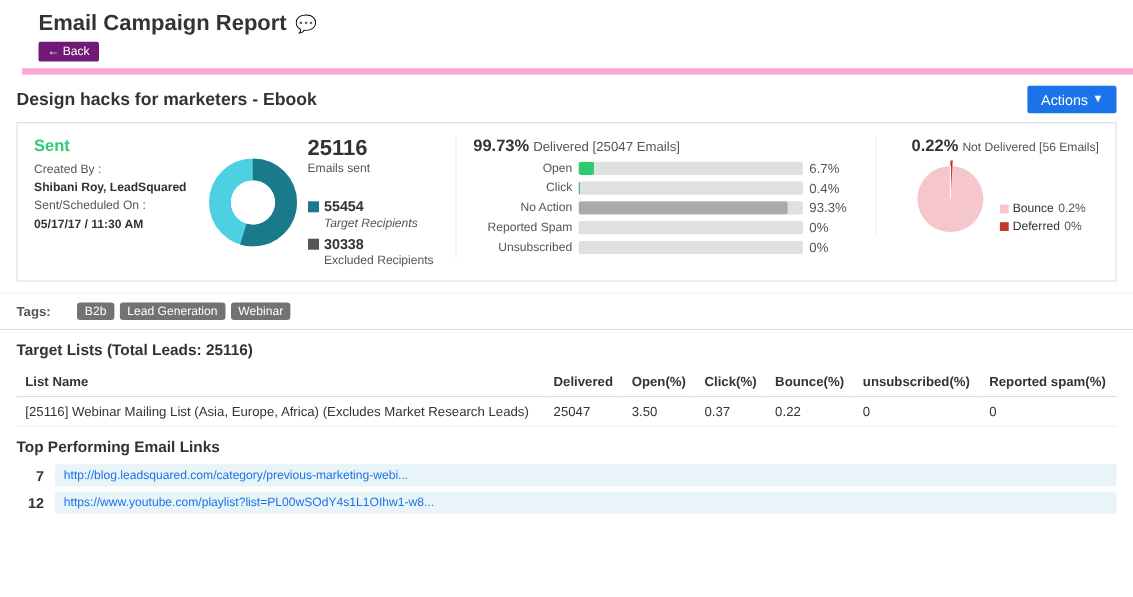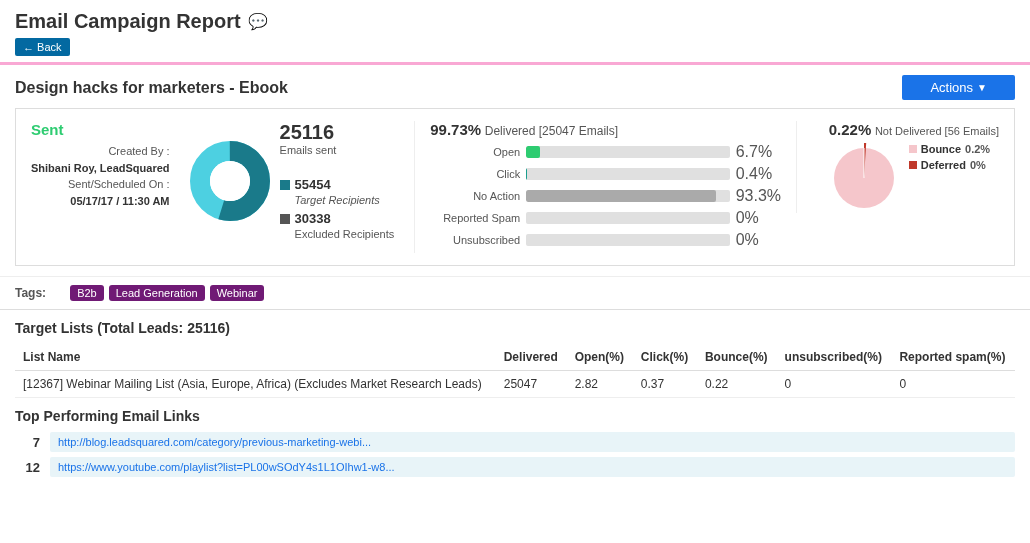--- a/index.html
+++ b/index.html
@@ -1,69 +1,69 @@
 <!DOCTYPE html>
 <html><head>
   <meta charset="utf-8">
   <style>
     * { box-sizing: border-box; margin: 0; padding: 0; }
     body { font-family: Arial, sans-serif; background: #f5f5f5; font-size: 13px; color: #333; }
     .page { background: #fff; max-width: 1030px; min-height: 543px; margin: 0 auto; padding: 0; }
 
     
-    .header { padding: 10px 15px 6px 15px; border-bottom: 3px solid #f9a8d4; background: #fff; }
+    .header { padding: 10px 15px 6px 15px; border-bottom: 6px solid #f9a8d4; background: #fff; margin-left: 20px; }
     .header-title { font-size: 20px; font-weight: bold; color: #333; display: flex; align-items: center; gap: 8px; }
     .chat-icon { color: #999; font-size: 16px; }
-    .back-btn { display: inline-flex; align-items: center; gap: 4px; background: #0369a1; color: #fff; border: none; padding: 3px 8px; font-size: 11px; cursor: pointer; margin-top: 5px; border-radius: 2px; }
+    .back-btn { display: inline-flex; align-items: center; gap: 4px; background: #701a75; color: #fff; border: none; padding: 3px 8px; font-size: 11px; cursor: pointer; margin-top: 5px; border-radius: 2px; }
 
     
     .campaign-title-row { display: flex; align-items: center; justify-content: space-between; padding: 10px 15px 8px 15px; background: #fff; }
     .campaign-title { font-size: 16px; font-weight: bold; color: #333; }
-    .actions-btn { background: #1a73e8; color: #fff; border: none; padding: 5px 28px; font-size: 13px; cursor: pointer; border-radius: 2px; display: flex; align-items: center; gap: 4px; }
+    .actions-btn { background: #1a73e8; color: #fff; border: none; padding: 5px 12px; font-size: 13px; cursor: pointer; border-radius: 2px; display: flex; align-items: center; gap: 4px; }
     .actions-btn .caret { font-size: 10px; }
 
     
     .stats-card { margin: 0 15px 10px 15px; border: 1px solid #ddd; background: #fff; padding: 12px 15px; display: flex; align-items: flex-start; gap: 20px; }
 
     
     .sent-section { min-width: 120px; }
     .sent-label { color: #2ecc71; font-size: 15px; font-weight: bold; }
-    .sent-meta { font-size: 11px; color: #555; margin-top: 5px; line-height: 1.5; text-align: right; }
+    .sent-meta { font-size: 11px; color: #555; margin-top: 5px; line-height: 1.5; }
     .sent-meta strong { font-weight: bold; color: #333; }
 
     
     .pie-section { display: flex; align-items: center; gap: 10px; min-width: 200px; }
     .pie-chart { width: 80px; height: 80px; }
     .legend-item { display: flex; align-items: center; gap: 5px; margin-bottom: 4px; }
     .legend-dot { width: 10px; height: 10px; }
     .emails-sent-count { font-size: 20px; font-weight: bold; color: #333; }
     .emails-sent-label { font-size: 11px; color: #555; }
 
     
     .delivered-section { flex: 1; border-left: 1px solid #eee; padding-left: 15px; }
     .delivered-pct { color: #333; font-size: 15px; font-weight: bold; }
     .bar-rows { margin-top: 5px; }
     .bar-row { display: flex; align-items: center; margin-bottom: 4px; gap: 6px; }
     .bar-label { width: 90px; font-size: 11px; color: #555; text-align: right; }
     .bar-track { flex: 1; height: 12px; background: #e0e0e0; border-radius: 2px; overflow: hidden; }
     .bar-fill { height: 100%; border-radius: 2px; }
-    .bar-pct { width: 40px; font-size: 16px; color: #555; }
+    .bar-pct { width: 40px; font-size: 12px; color: #555; }
 
     
     .not-delivered-section { border-left: 1px solid #eee; padding-left: 32px; min-width: 160px; }
     .not-delivered-pct { color: #333; font-size: 15px; font-weight: bold; }
-    .nd-chart-area { display: flex; align-items: flex-start; gap: 10px; margin-top: 5px; font-weight: bold; }
+    .nd-chart-area { display: flex; align-items: flex-end; gap: 10px; margin-top: 5px; }
     .nd-legend { font-size: 11px; }
     .nd-legend-item { display: flex; align-items: center; gap: 4px; margin-bottom: 4px; }
     .nd-dot { width: 8px; height: 8px; }
 
     
     .tags-row { padding: 8px 15px; background: #fff; border-top: 1px solid #eee; border-bottom: 1px solid #ddd; display: flex; align-items: center; gap: 24px; font-size: 12px; }
     .tags-label { color: #555; font-weight: bold; }
-    .tag { background: #701a75; color: #fff; border-radius: 3px; padding: 2px 7px; font-size: 11px; }
+    .tag { background: #737373; color: #fff; border-radius: 3px; padding: 2px 7px; font-size: 11px; }
 
     
     .section { margin: 10px 15px; }
     .section-title { font-size: 14px; font-weight: bold; color: #333; margin-bottom: 8px; }
     table { width: 100%; border-collapse: collapse; font-size: 12px; }
     th { text-align: left; padding: 6px 8px; border-bottom: 1px solid #ddd; color: #555; font-weight: normal; background: #fff; }
     td { padding: 6px 8px; border-bottom: 1px solid #eee; color: #333; vertical-align: top; }
     .table-header-row th { font-weight: bold; color: #333; }
 
     
@@ -223,23 +223,23 @@
             <th>Delivered</th>
             <th>Open(%)</th>
             <th>Click(%)</th>
             <th>Bounce(%)</th>
             <th>unsubscribed(%)</th>
             <th>Reported spam(%)</th>
           </tr>
       </thead>
       <tbody id="tl-body">
           <tr>
-            <td>[12367] Webinar Mailing List (Asia, Europe, Africa) (Excludes Market Research Leads)</td>
+            <td>[25116] Webinar Mailing List (Asia, Europe, Africa) (Excludes Market Research Leads)</td>
             <td>25047</td>
-            <td>2.82</td>
+            <td>3.50</td>
             <td>0.37</td>
             <td>0.22</td>
             <td>0</td>
             <td>0</td>
           </tr>
         </tbody>
     </table>
   </div>
 
   <div class="links-section">

